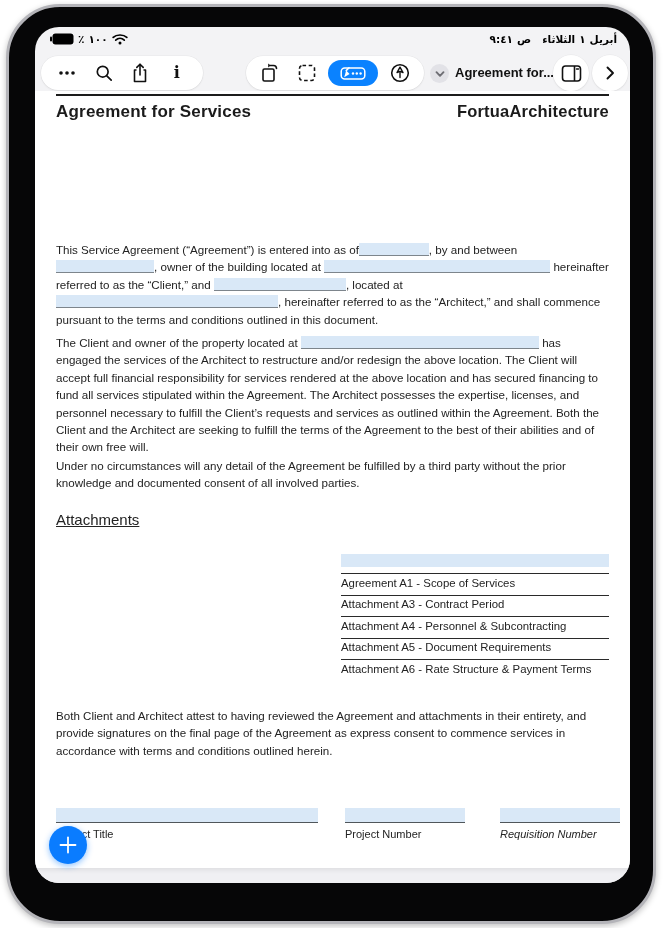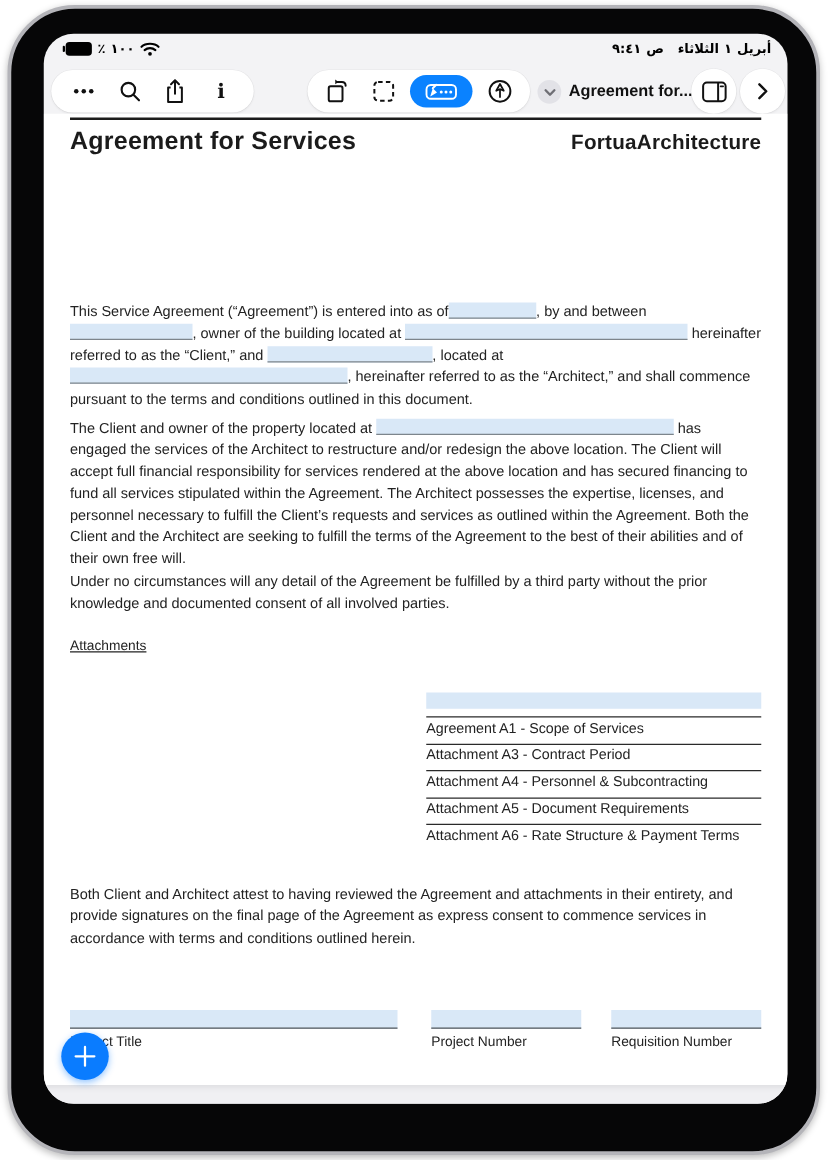--- a/index.html
+++ b/index.html
@@ -23,37 +23,37 @@
   .badge-chevron{position:absolute;left:395px;top:9px;width:19px;height:19px;border-radius:50%;background:#e2e2e7;display:flex;align-items:center;justify-content:center;border:none;padding:0;}
   .tb-title{position:absolute;left:420px;top:10px;font-size:13px;font-weight:700;color:#111;white-space:nowrap;}
   .circle-btn{position:absolute;top:0;width:36px;height:36px;border-radius:50%;background:#fff;box-shadow:0 0 0 .5px rgba(0,0,0,.05),0 1px 2px rgba(0,0,0,.07);display:flex;align-items:center;justify-content:center;border:none;padding:0;cursor:pointer;}
   .btn-sidebar{left:518px;}
   .btn-next{left:557px;}
   .serif-i{font-family:"DejaVu Serif",serif;font-weight:700;font-size:16px;line-height:1;color:#111;}
 
   
   .page{position:absolute;top:64px;left:0;right:0;bottom:15px;background:#fff;color:#222;}
   .doc-header{position:absolute;top:3px;left:21px;right:21px;border-top:2px solid #1c1c1c;padding-top:6px;display:flex;justify-content:space-between;align-items:baseline;}
-  .doc-title{font-size:20px;font-weight:700;letter-spacing:.2px;color:#1b1b1b;}
+  .doc-title{font-size:17px;font-weight:700;letter-spacing:.2px;color:#1b1b1b;}
   .doc-company{font-size:16.5px;font-weight:600;letter-spacing:.2px;color:#1b1b1b;}
   .para{position:absolute;left:21px;right:21px;font-size:11.6px;line-height:17.4px;color:#232323;}
   .blank{display:inline-block;height:12px;background:#d9e8f7;border-bottom:1.5px solid #7d858c;vertical-align:-2px;}
-  .att-heading{position:absolute;left:21px;font-size:11px;text-decoration:underline;color:#232323;}
+  .att-heading{position:absolute;left:21px;font-size:15px;text-decoration:underline;color:#232323;}
   .att-table{position:absolute;right:21px;width:268px;}
   .att-blank-row{height:19px;border-bottom:1.5px solid #2a2a2a;}
   .att-blank-fill{height:13px;background:#d9e8f7;}
   .att-row{height:18px;padding-top:2.5px;font-size:11.4px;color:#232323;border-bottom:1.5px solid #2a2a2a;}
   .att-row:last-child{border-bottom:none;}
   .fields-row{position:absolute;left:21px;right:21px;height:40px;}
   .fld{position:absolute;top:0;}
   .fld-rect{height:14px;background:#d9e8f7;border-bottom:1.5px solid #50565b;}
   .fld-label{font-size:11px;margin-top:5px;color:#232323;}
   .fld-1{left:0;width:262px;}
   .fld-2{left:289px;width:120px;}
-  .fld-3{left:433px;width:120px;}
+  .fld-3{left:444px;width:120px;font-style:italic;}
 
   .page-end{position:absolute;left:0;right:0;bottom:0;height:15px;background:#f0f0f3;box-shadow:inset 0 5px 5px -3px rgba(0,0,0,.08);}
   .fab-plus{position:absolute;left:14px;top:799px;width:38px;height:38px;border-radius:50%;background:#0a7cff;border:none;display:flex;align-items:center;justify-content:center;box-shadow:0 2px 6px rgba(10,124,255,.45);cursor:pointer;}
   svg{display:block;}
 </style>
 </head>
 <body>
 
 <div class="device">
   <div class="screen">

